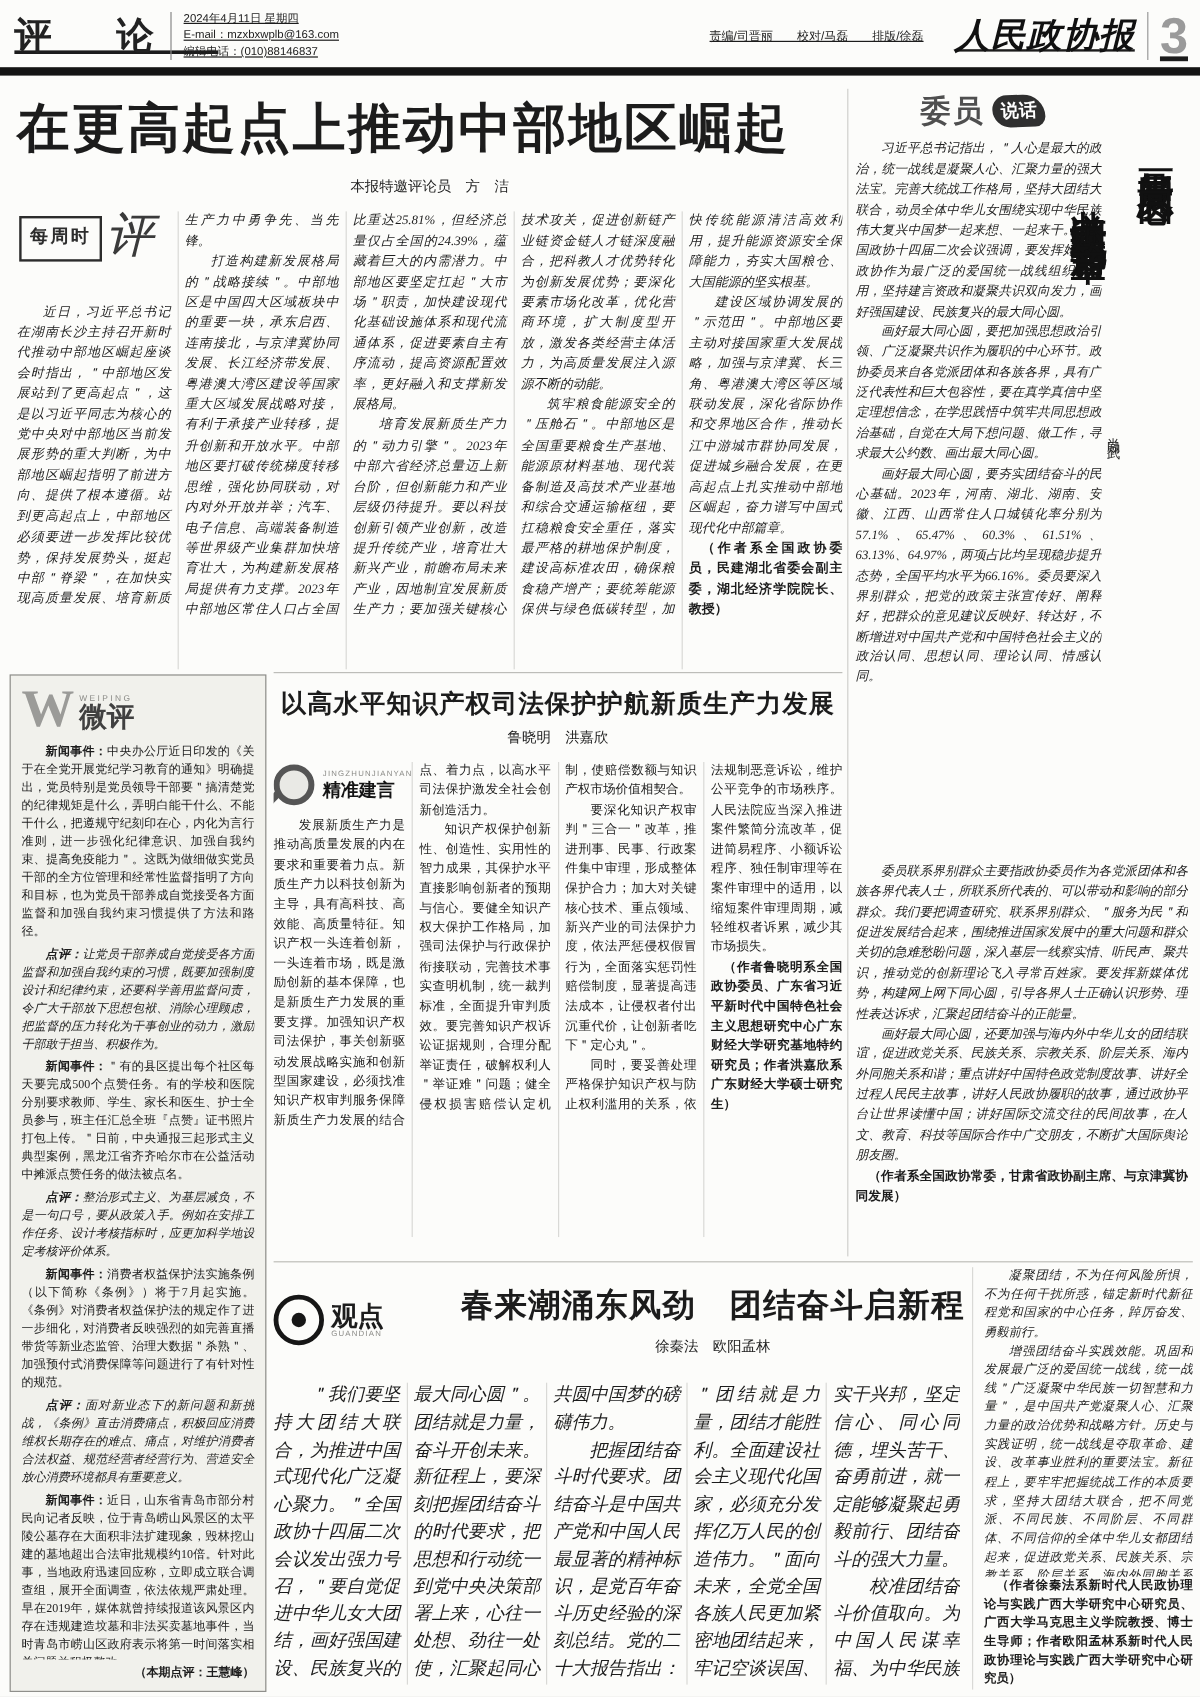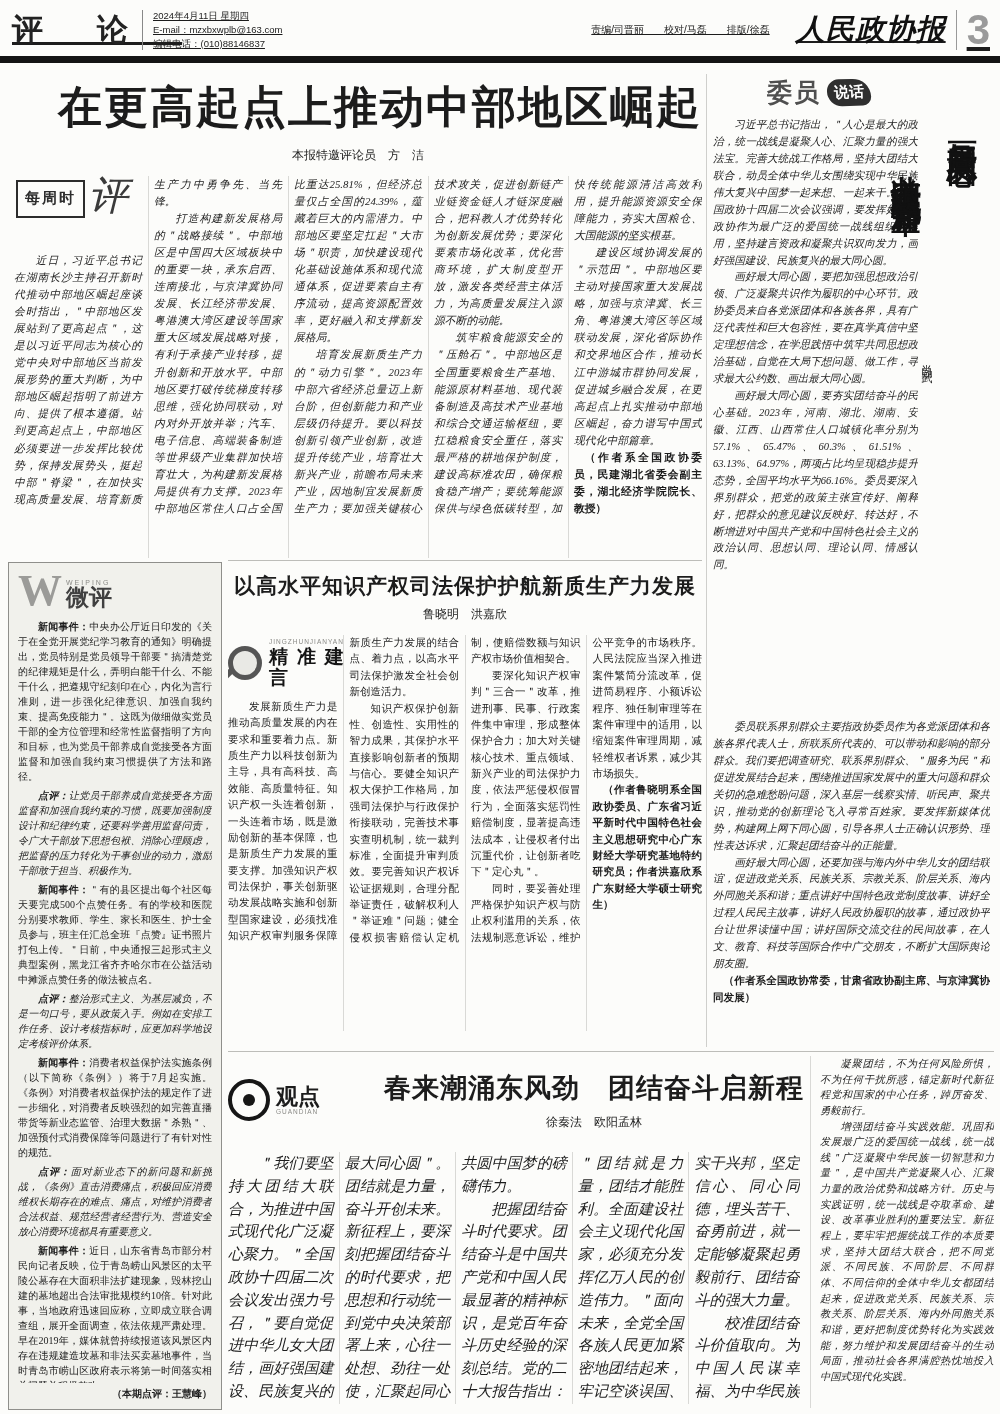--- a/index.html
+++ b/index.html
@@ -16,21 +16,21 @@
   .mh-vdiv{width:1px;height:40px;background:#999;margin:0 10px;}
   .mh-page{font-size:42px;color:#9a9a9a;font-weight:bold;font-family:"Liberation Sans",sans-serif;}
   .black-rule{position:absolute;left:0;top:56px;width:1000px;height:7px;background:#141414;}
   
   p{margin:0;text-indent:2em;}
   .jtext{text-align:justify;}
   .kaiti{font-style:italic;}
   .has-attr p:last-child{font-weight:bold;font-style:normal;text-indent:1em;}
   
   #main-article{position:absolute;left:14px;top:74px;width:688px;height:486px;}
-  #main-article h1{margin:4px 0 10px;text-align:right;font-size:44px;font-weight:bold;letter-spacing:2px;white-space:nowrap;}
+  #main-article h1{margin:4px 0 10px;text-align:left;font-size:44px;font-weight:bold;letter-spacing:2px;white-space:nowrap;}
   .byline{text-align:center;font-size:12px;margin-bottom:12px;color:#222;}
   .body5{column-count:5;column-gap:12px;column-rule:1px solid #d9d9d6;font-size:10.8px;line-height:1.58;height:382px;overflow:hidden;}
   .mzp-badge{break-inside:avoid;position:relative;width:96px;height:58px;margin:4px 0 14px 2px;}
   .mzp-box{display:inline-block;border:2px solid #2c2c2c;padding:5px 7px;font-size:15px;font-weight:bold;color:#2c2c2c;font-style:normal;letter-spacing:2px;}
   .mzp-script{position:absolute;right:-16px;top:-16px;font-size:40px;font-style:italic;color:#3a3a3a;}
   
   #wy-section{position:absolute;left:706px;top:74px;width:284px;height:973px;border-left:1px solid #cfcfcc;padding-left:6px;box-sizing:border-box;}
   .wy-badge{width:212px;text-align:center;margin:2px 0 8px;}
   .wy-badge .wy1{font-size:25px;font-weight:800;color:#4f4f4f;letter-spacing:2px;vertical-align:middle;}
   .wy-badge .blob{display:inline-block;background:#2f2f2f;color:#fff;font-size:15px;font-weight:bold;padding:4px 7px;margin-left:2px;border-radius:14px 22px 10px 18px;transform:rotate(-2deg);vertical-align:middle;}
@@ -56,21 +56,21 @@
   .wp-cm b{font-style:italic;}
   .wp-close{text-align:right;font-size:10px;font-weight:bold;padding-top:4px;}
   
   #mid-article{position:absolute;left:228px;top:566px;width:474px;height:482px;}
   #mid-article h2{margin:6px 0 6px;text-align:center;font-size:21px;font-weight:bold;letter-spacing:1px;white-space:nowrap;}
   .body4{column-count:4;column-gap:12px;column-rule:1px solid #d9d9d6;font-size:10.5px;line-height:1.56;height:396px;overflow:hidden;}
   .jz-badge{break-inside:avoid;display:flex;align-items:center;margin:2px 0 10px;}
   .jz-icon{position:relative;width:24px;height:24px;border:5px solid #555;border-radius:50%;background:#e9e9e5;margin-right:7px;flex:none;}
   .jz-icon::after{content:"";position:absolute;left:-9px;bottom:-7px;width:6px;height:14px;background:#555;transform:rotate(45deg);}
   .jz-cap{font-size:6.5px;letter-spacing:1px;color:#8a8a86;font-family:"Liberation Sans",sans-serif;}
-  .jz-txt{font-size:19px;font-weight:900;color:#141414;line-height:1.1;}
+  .jz-txt{font-size:15px;font-weight:900;color:#141414;line-height:1.1;}
   
   #bottom-article{position:absolute;left:228px;top:1056px;width:766px;height:352px;display:flex;}
   .ba-left{width:572px;display:flex;flex-direction:column;}
   .ba-head{display:flex;align-items:center;height:88px;gap:28px;}
   .gd-badge{width:128px;flex:none;display:flex;align-items:center;}
   .gd-icon{width:34px;height:34px;border:4px solid #161616;border-radius:50%;position:relative;margin-right:6px;flex:none;}
   .gd-icon::after{content:"";position:absolute;left:11px;top:11px;width:12px;height:12px;background:#161616;border-radius:50%;}
   .gd-txt{font-size:22px;font-weight:900;line-height:1;}
   .gd-cap{font-size:6.5px;letter-spacing:1px;color:#8a8a86;font-family:"Liberation Sans",sans-serif;}
   .ba-title{flex:1;text-align:center;}
@@ -209,16 +209,17 @@
           <p>＂我们要坚持大团结大联合，为推进中国式现代化广泛凝心聚力。＂全国政协十四届二次会议发出强力号召，＂要自觉促进中华儿女大团结，画好强国建设、民族复兴的最大同心圆＂。团结就是力量，奋斗开创未来。新征程上，要深刻把握团结奋斗的时代要求，把思想和行动统一到党中央决策部署上来，心往一处想、劲往一处使，汇聚起同心共圆中国梦的磅礴伟力。</p>
           <p>把握团结奋斗时代要求。团结奋斗是中国共产党和中国人民最显著的精神标识，是党百年奋斗历史经验的深刻总结。党的二十大报告指出：＂团结就是力量，团结才能胜利。全面建设社会主义现代化国家，必须充分发挥亿万人民的创造伟力。＂面向未来，全党全国各族人民更加紧密地团结起来，牢记空谈误国、实干兴邦，坚定信心、同心同德，埋头苦干、奋勇前进，就一定能够凝聚起勇毅前行、团结奋斗的强大力量。</p>
           <p>校准团结奋斗价值取向。为中国人民谋幸福、为中华民族谋复兴，是中国共产党人的初心和使命，也是团结奋斗的价值旨归。要坚持以人民为中心的发展思想，着力解决好人民群众急难愁盼问题，在发展中保障和改善民生，使人民群众的获得感、幸福感、安全感更加充实、更有保障、更可持续，让现代化建设成果更多更公平惠及全体人民，紧紧依靠人民、一切为了人民，凝聚团结奋斗的深厚伟力。</p>
         </div>
     </div>
     <div class="ba-right">
       <div class="rtext jtext kaiti">
           <p>凝聚团结，不为任何风险所惧，不为任何干扰所惑，锚定新时代新征程党和国家的中心任务，踔厉奋发、勇毅前行。</p>
           <p>增强团结奋斗实践效能。巩固和发展最广泛的爱国统一战线，统一战线＂广泛凝聚中华民族一切智慧和力量＂，是中国共产党凝聚人心、汇聚力量的政治优势和战略方针。历史与实践证明，统一战线是夺取革命、建设、改革事业胜利的重要法宝。新征程上，要牢牢把握统战工作的本质要求，坚持大团结大联合，把不同党派、不同民族、不同阶层、不同群体、不同信仰的全体中华儿女都团结起来，促进政党关系、民族关系、宗教关系、阶层关系、海内外同胞关系和谐，更好把制度优势转化为实践效能，努力维护和发展团结奋斗的生动局面，推动社会各界满腔热忱地投入中国式现代化实践。</p>
         </div>
+      <div class="ba-attr">（作者徐秦法系新时代人民政协理论与实践广西大学研究中心研究员、广西大学马克思主义学院教授、博士生导师；作者欧阳孟林系新时代人民政协理论与实践广西大学研究中心研究员）</div>
     </div>
   </section>
 
 </div>
 
 </body></html>

